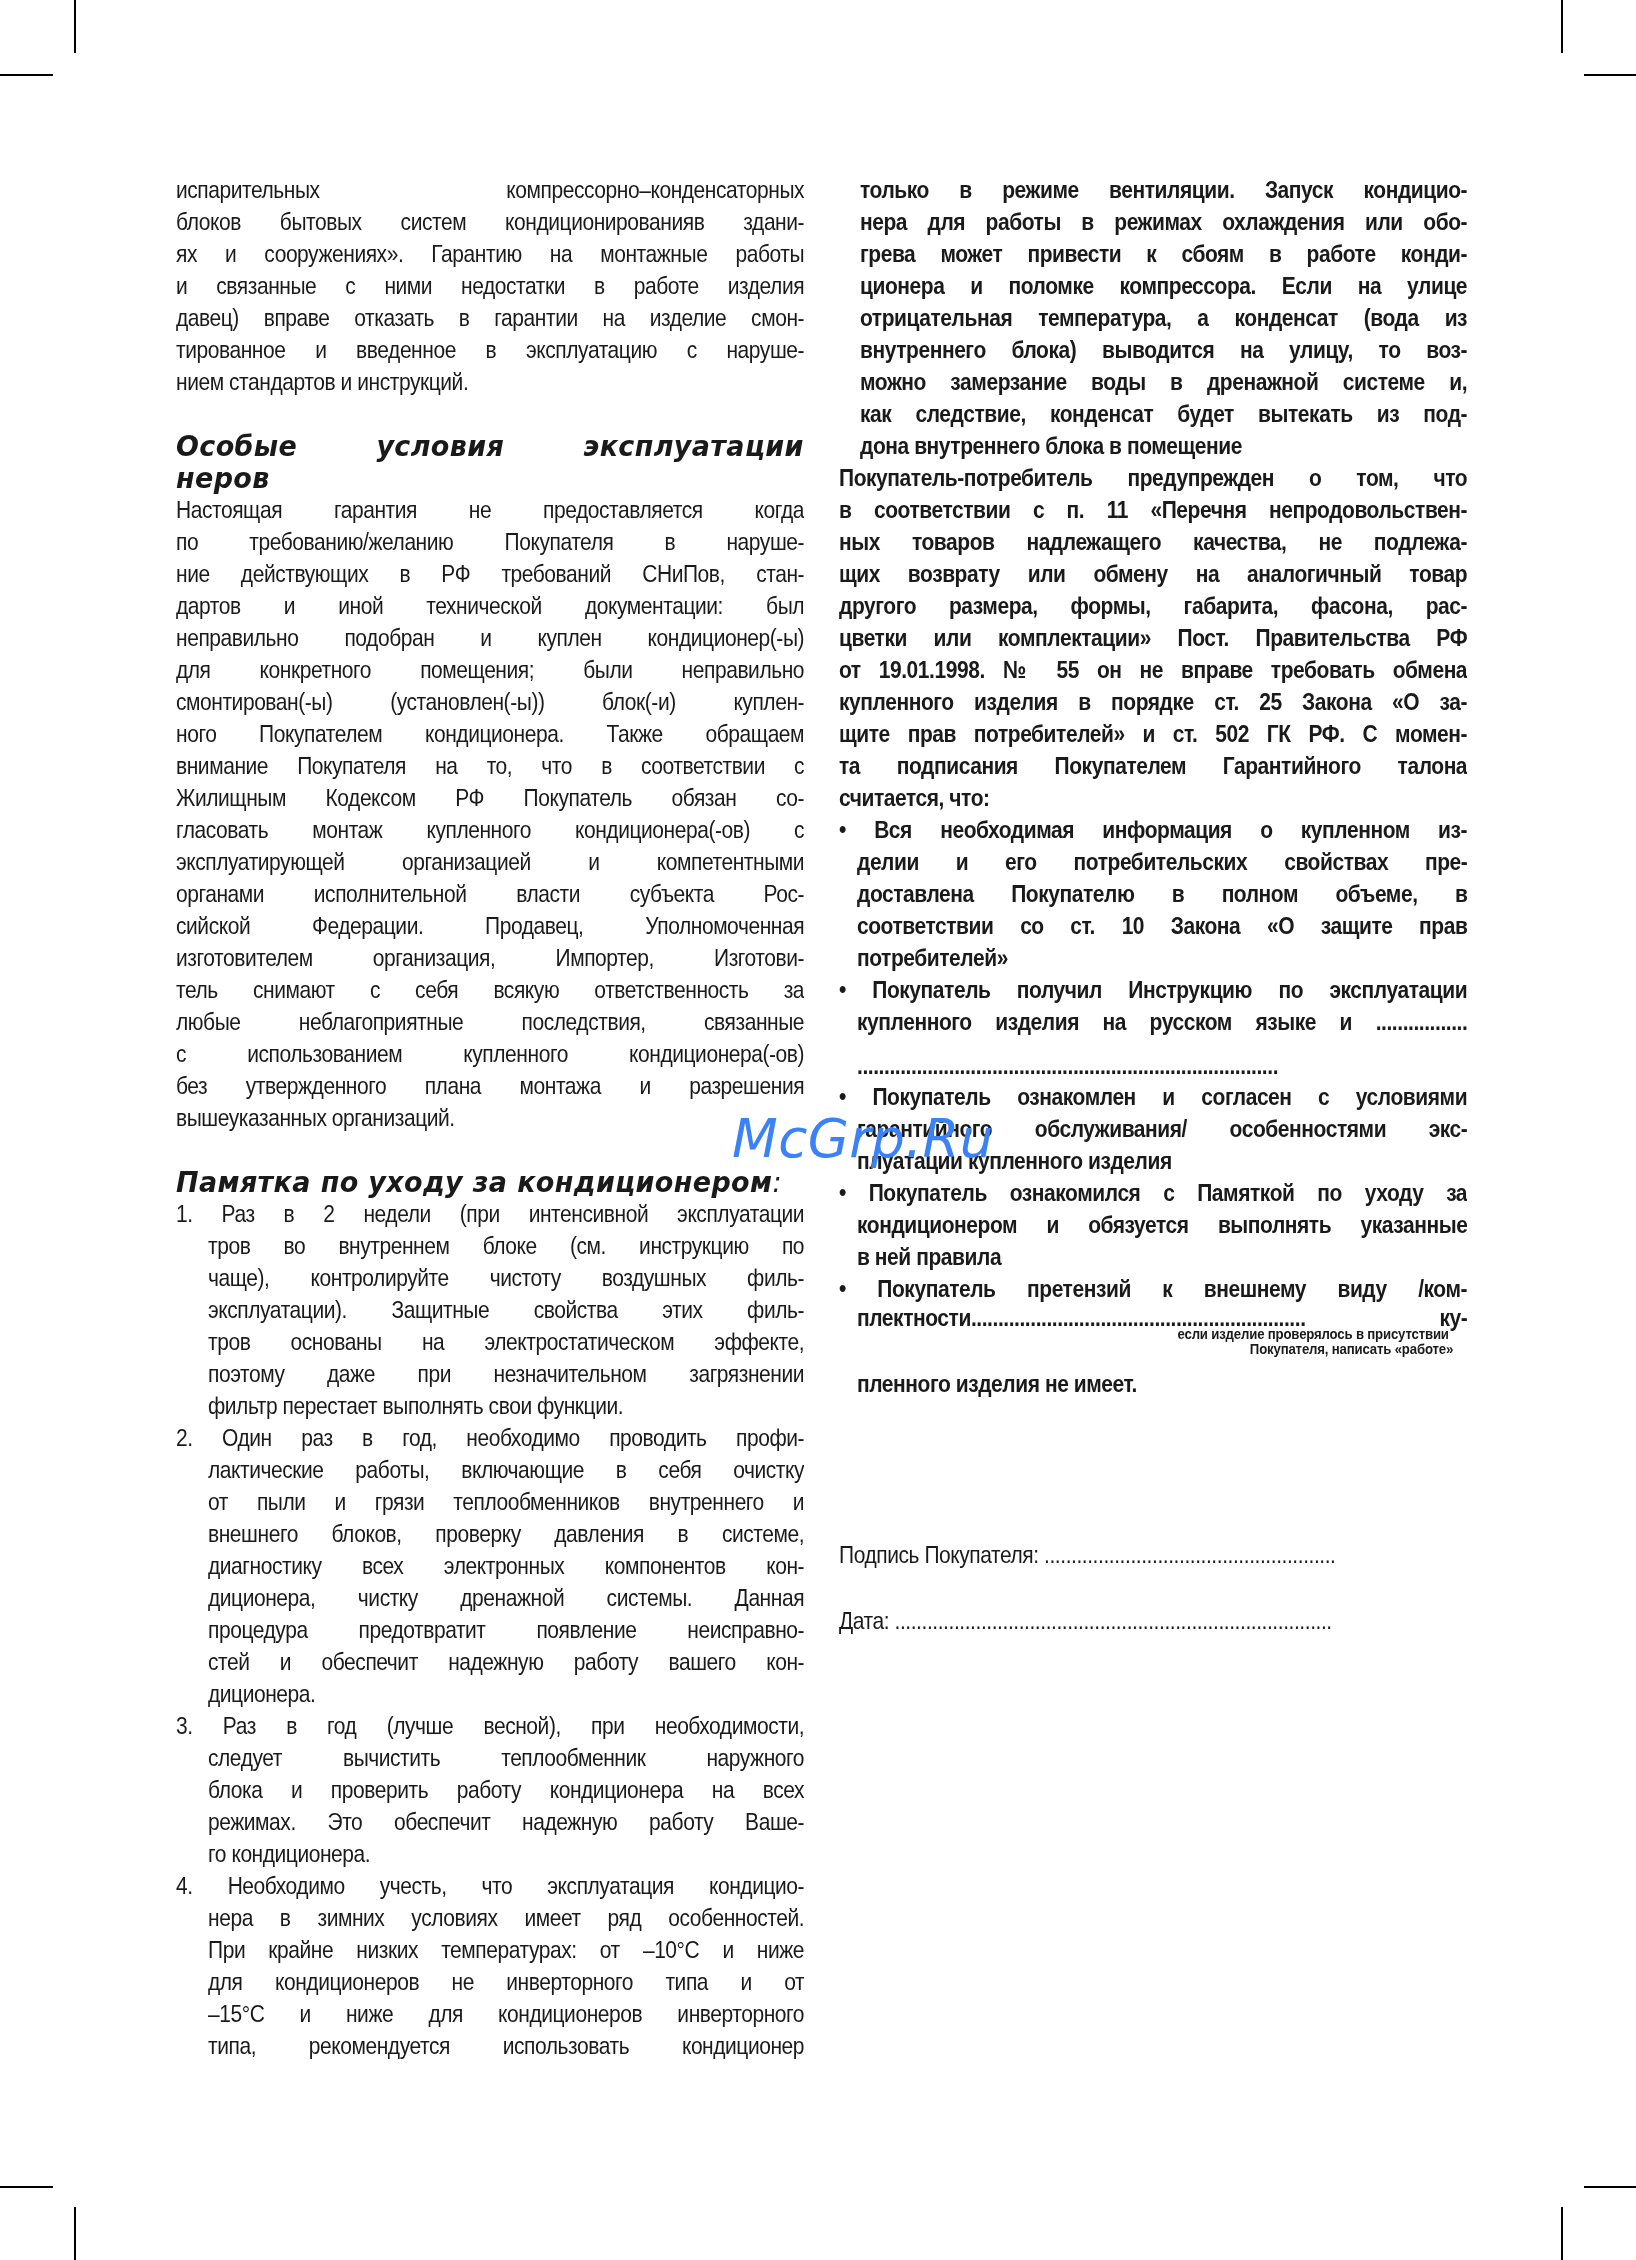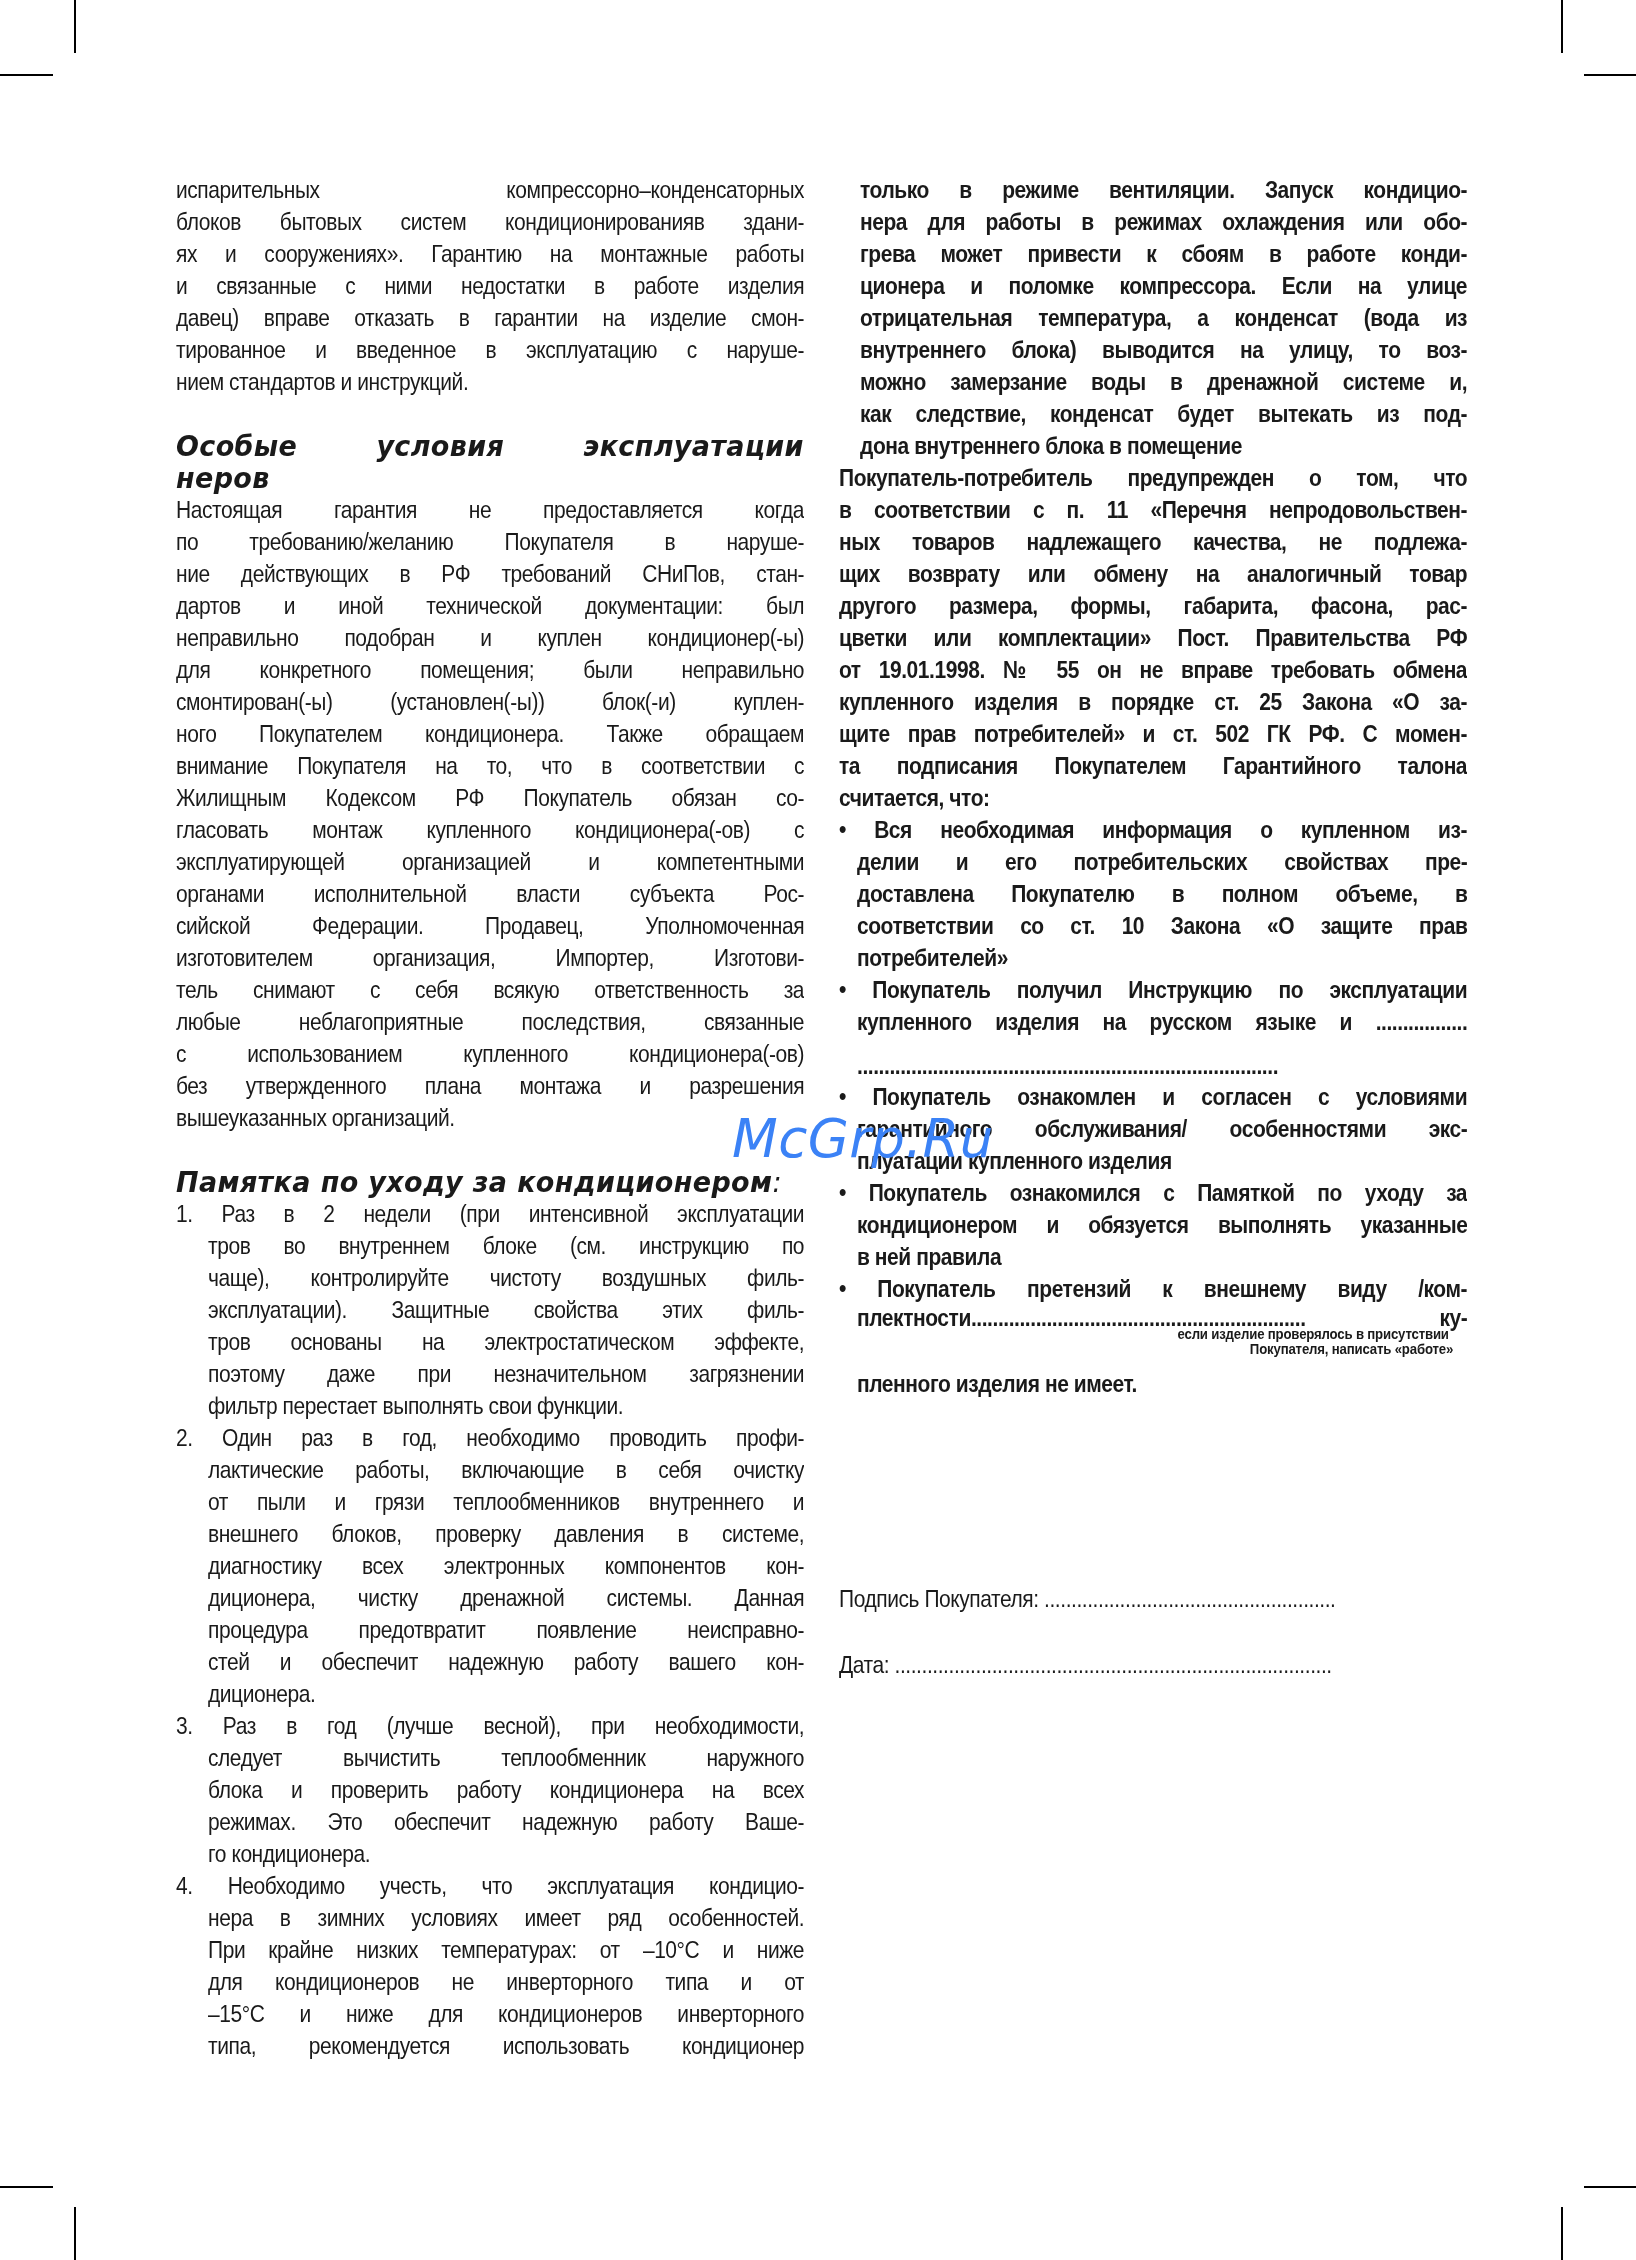--- a/index.html
+++ b/index.html
@@ -18,21 +18,21 @@
   .h .t { transform:scaleX(0.93); width:107.5%; }
   .ind { padding-left:32px; box-sizing:border-box; }
   .ind .t { width:calc(116.3% - 0px); }
   .gap { display:block; height:32px; }
   .gap-half { display:block; height:19.5px; }
   .note { display:block; text-align:right; font-size:15px; line-height:15px; height:15px;
           white-space:nowrap; letter-spacing:-0.2px; }
   .note .t { display:inline-block; transform:scaleX(0.88); }
   .watermark { position:absolute; left:732px; top:1108px; font-size:53px; color:#3b82f6;
                font-style:italic; font-family:"DejaVu Sans", sans-serif; letter-spacing:0.4px; }
-  .sig { position:absolute; left:839px; font-size:24.4px; white-space:nowrap; letter-spacing:-0.5px;margin-top:44px; }
+  .sig { position:absolute; left:839px; font-size:24.4px; white-space:nowrap; letter-spacing:-0.5px; }
   .sig .t { display:inline-block; transform:scaleX(0.86); transform-origin:left center; }
 </style>
 </head>
 <body>
 
 <div class="crop" style="left:74px;top:0;width:1.8px;height:53px;"></div>
 <div class="crop" style="left:0;top:74px;width:53px;height:1.8px;"></div>
 <div class="crop" style="left:1561px;top:0;width:1.8px;height:53px;"></div>
 <div class="crop" style="left:1584px;top:74px;width:53px;height:1.8px;"></div>
 <div class="crop" style="left:0;top:2186px;width:53px;height:1.8px;"></div>

